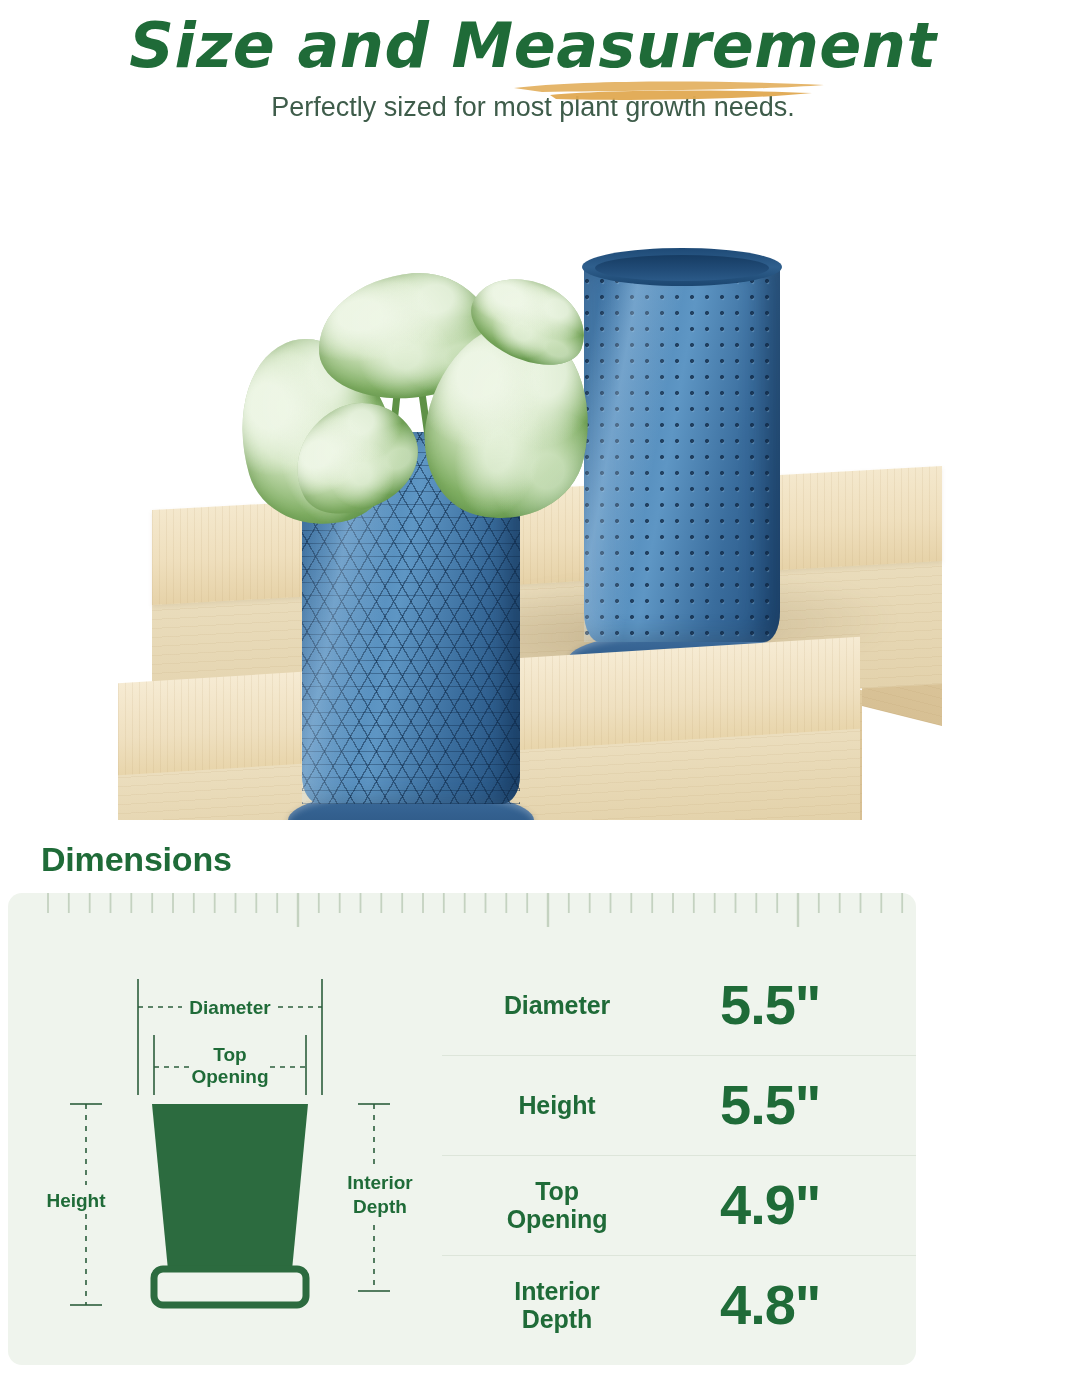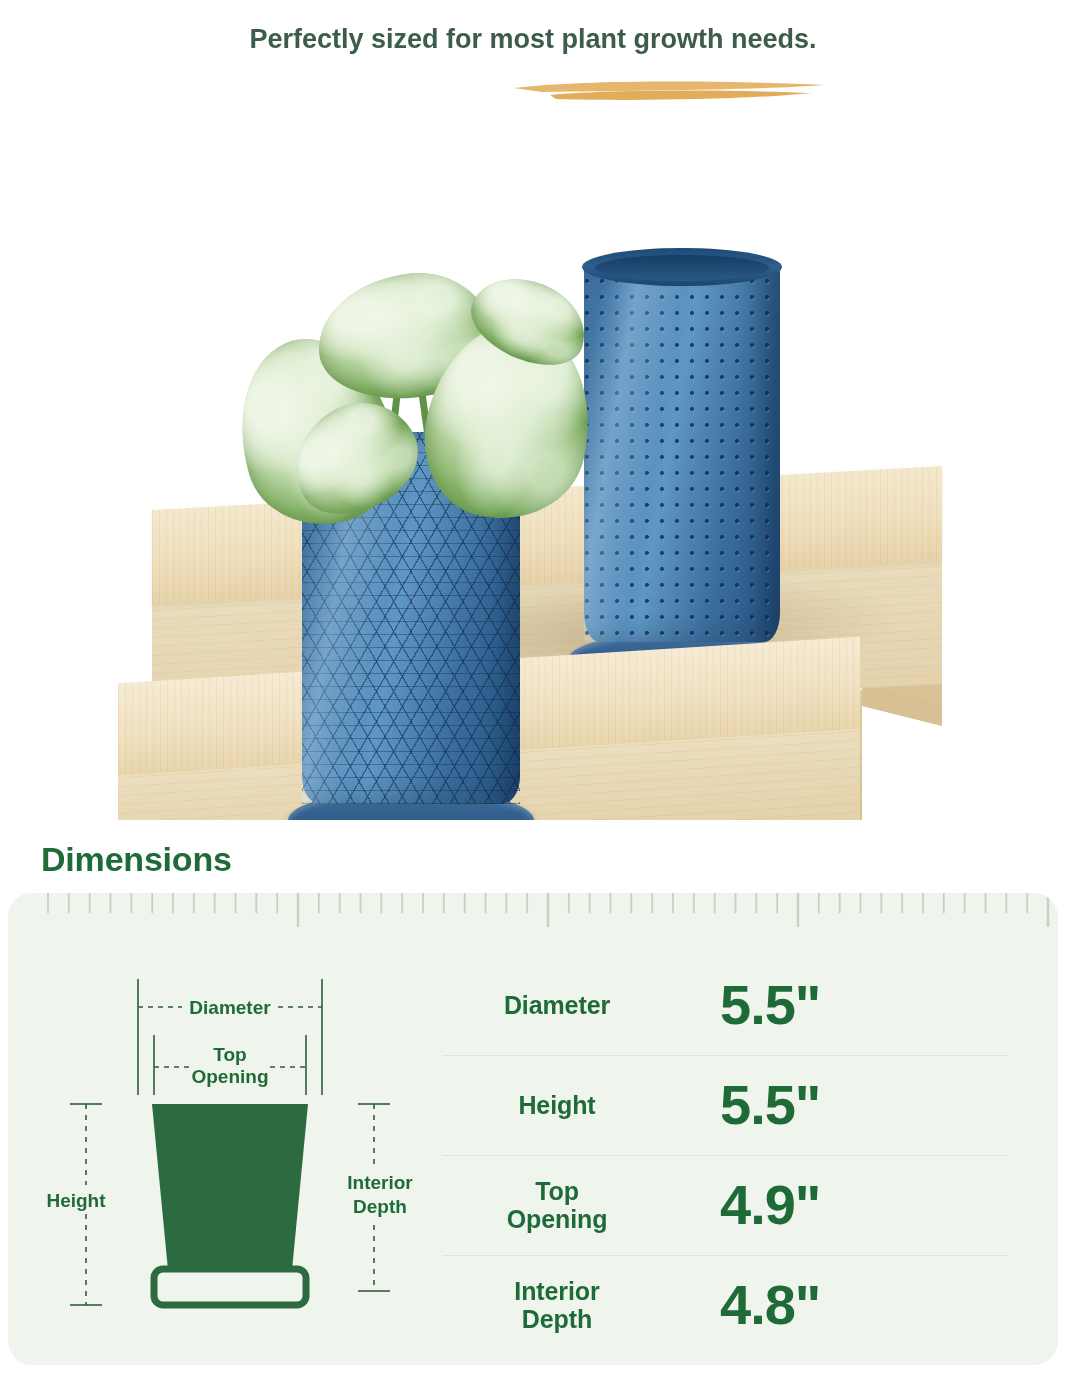--- a/index.html
+++ b/index.html
@@ -28,21 +28,21 @@
   .swoosh {
     position: absolute;
     left: 512px; top: 78px;
     width: 318px; height: 26px;
     pointer-events: none;
   }
   .subtitle {
     margin-top: 12px;
     font-size: 27px;
     color: #3e5c4a;
-    font-weight: bold;
+    font-weight: normal;
   }
 
   
   .photo {
     position: absolute;
     left: 0; top: 170px;
     width: 1066px; height: 650px;
     background: #ffffff;
     overflow: hidden;
   }
@@ -165,23 +165,23 @@
   
   .dims-heading {
     position: absolute; left: 33px; top: 840px;
     font-size: 34px; font-weight: bold; color: #1f6b38;
     letter-spacing: -0.2px;
     margin-left: 8px;
   }
   .panel {
     position: absolute;
     left: 8px; top: 893px;
-    width: 1050px; height: 472px;
+    width: 908px; height: 472px;
     background: #eff4ed;
-    border-radius: 24px;
+    border-radius: 14px;
     overflow: hidden;
   }
   .ruler { position: absolute; left: 0; top: 0; width: 1050px; height: 42px; }
 
   .diagram { position: absolute; left: 22px; top: 80px; width: 400px; height: 370px; }
 
   .tbl { position: absolute; left: 424px; top: 62px; width: 606px; height: 400px; }
   .row {
     position: absolute; left: 0; width: 606px; height: 100px;
     display: flex; align-items: center;
@@ -202,20 +202,21 @@
     background: #dde5da;
   }
 </style>
 </head>
 <body>
 
 <div class="page">
 
   <div class="header">
     <div class="title-wrap">
+      <div class="title">Size and Measurement</div>
       <svg class="swoosh" viewBox="0 0 318 26">
         <path d="M2 10 C70 2, 200 2, 312 7 C248 12, 120 13, 30 14 Z" fill="#e0a951" opacity="0.85"></path>
         <path d="M38 17 C110 11, 230 12, 300 15 C230 22, 120 23, 44 21 Z" fill="#e0a951" opacity="0.95"></path>
       </svg>
       <div class="subtitle">Perfectly sized for most plant growth needs.</div>
     </div>
   </div>
 
   <div class="photo">
     <div class="photo-stage">

